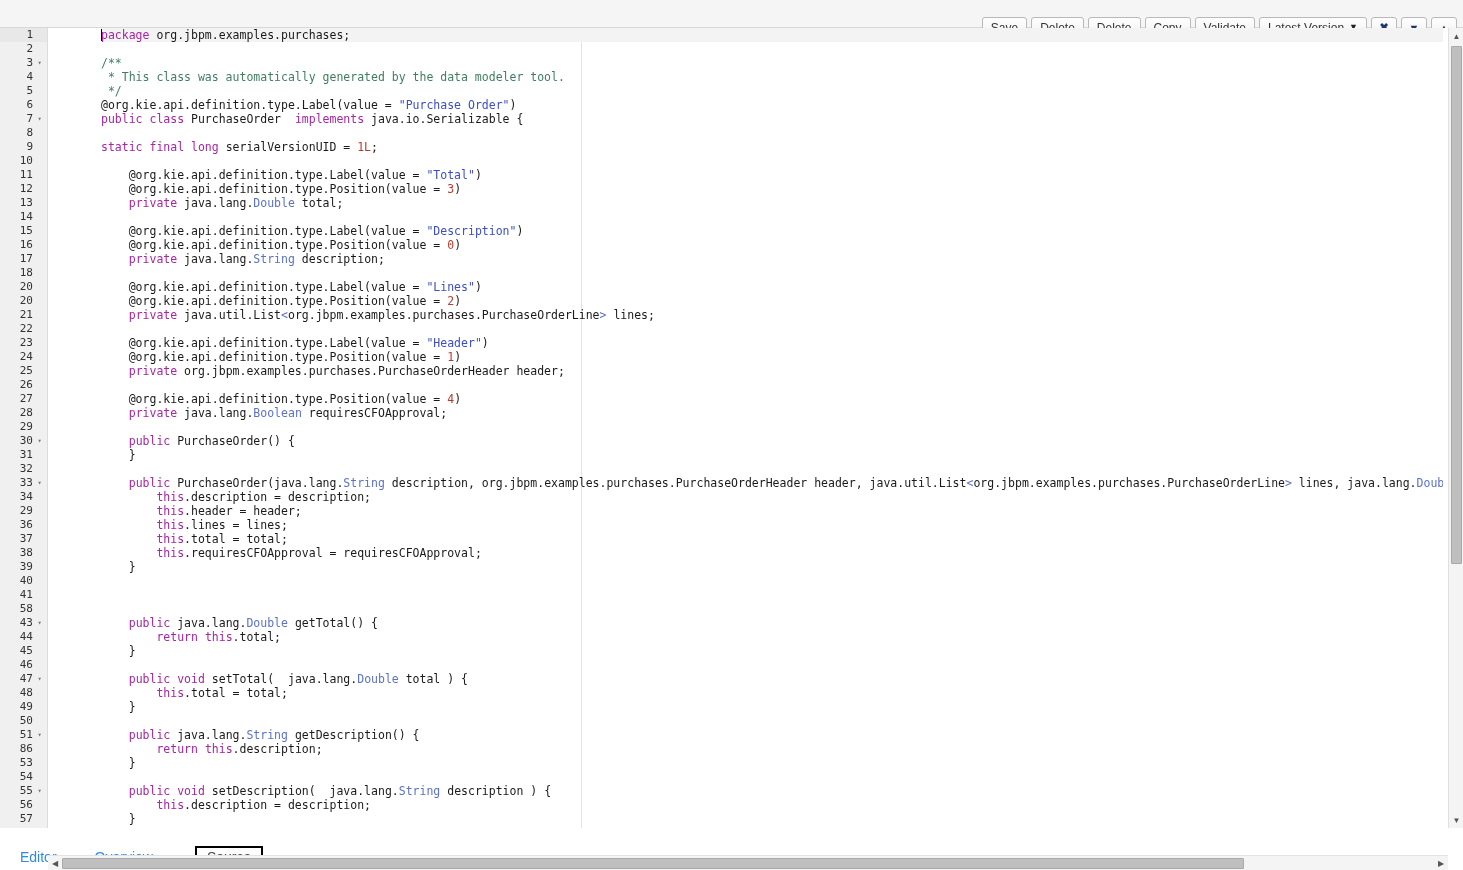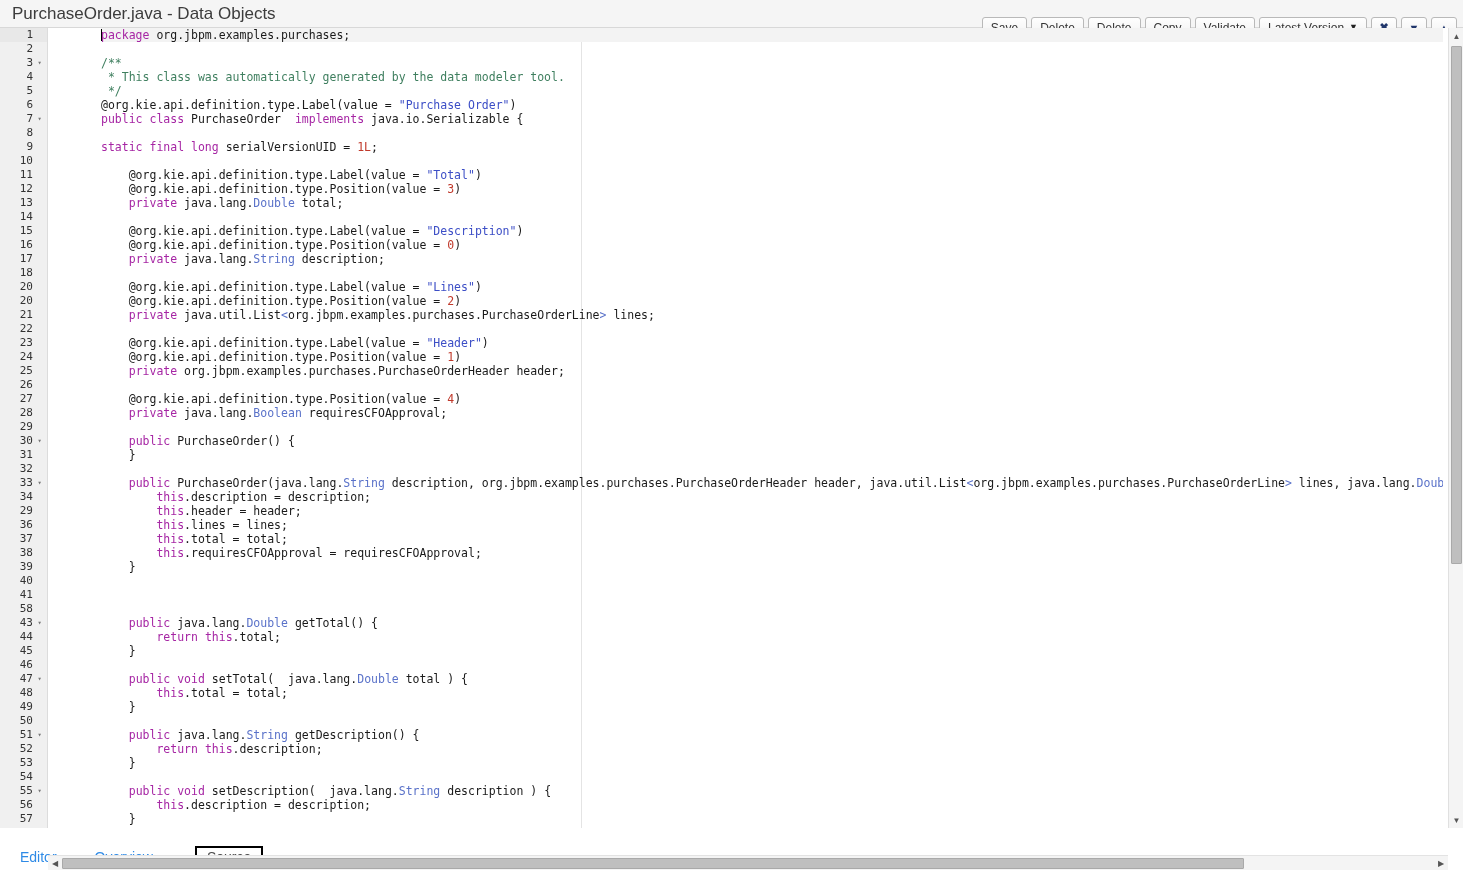--- a/index.html
+++ b/index.html
@@ -217,21 +217,20 @@
     padding: 1px 10px;
     margin-left: 10px;
   }
 </style>
 </head>
 <body>
 
 <div id="app">
 
   <div class="header">
-    <div class="title">PurchaseOrder.java - Data Objects</div>
     <div class="header-spacer"></div>
     <div class="btn-group" id="toolbar-buttons">
         <div class="tbtn">Save</div>
         <div class="tbtn">Delete</div>
         <div class="tbtn">Delete</div>
         <div class="tbtn">Copy</div>
         <div class="tbtn">Validate</div>
         <div class="tbtn">
           <span>Latest Version</span>
           <span class="caret">▼</span>
@@ -294,21 +293,21 @@
         <div class="gutter-row"><span>58</span></div>
         <div class="gutter-row"><span>43</span><span class="fold">▾</span></div>
         <div class="gutter-row"><span>44</span></div>
         <div class="gutter-row"><span>45</span></div>
         <div class="gutter-row"><span>46</span></div>
         <div class="gutter-row"><span>47</span><span class="fold">▾</span></div>
         <div class="gutter-row"><span>48</span></div>
         <div class="gutter-row"><span>49</span></div>
         <div class="gutter-row"><span>50</span></div>
         <div class="gutter-row"><span>51</span><span class="fold">▾</span></div>
-        <div class="gutter-row"><span>52</span></div>
+        <div class="gutter-row"><span>86</span></div>
         <div class="gutter-row"><span>53</span></div>
         <div class="gutter-row"><span>54</span></div>
         <div class="gutter-row"><span>55</span><span class="fold">▾</span></div>
         <div class="gutter-row"><span>56</span></div>
         <div class="gutter-row"><span>57</span></div>
         <div class="gutter-row"><span>58</span></div>
       </div>
     <div class="code-area">
       <div class="print-margin"></div>
       <div class="code-lines" id="code-lines"><div class="cl active-line"><span class="cursor"></span><span class="t-kw">package</span><span class="t-plain"> org.jbpm.examples.purchases;</span></div><div class="cl">&nbsp;</div><div class="cl"><span class="t-cmt">/**</span></div><div class="cl"><span class="t-cmt"> * This class was automatically generated by the data modeler tool.</span></div><div class="cl"><span class="t-cmt"> */</span></div><div class="cl"><span class="t-plain">@org.kie.api.definition.type.Label(value = </span><span class="t-str">"Purchase Order"</span><span class="t-plain">)</span></div><div class="cl"><span class="t-kw">public class</span><span class="t-plain"> PurchaseOrder  </span><span class="t-kw">implements</span><span class="t-plain"> java.io.Serializable {</span></div><div class="cl">&nbsp;</div><div class="cl"><span class="t-kw">static final long</span><span class="t-plain"> serialVersionUID = </span><span class="t-num">1L</span><span class="t-plain">;</span></div><div class="cl">&nbsp;</div><div class="cl"><span class="t-plain">    @org.kie.api.definition.type.Label(value = </span><span class="t-str">"Total"</span><span class="t-plain">)</span></div><div class="cl"><span class="t-plain">    @org.kie.api.definition.type.Position(value = </span><span class="t-num">3</span><span class="t-plain">)</span></div><div class="cl"><span class="t-plain">    </span><span class="t-kw">private</span><span class="t-plain"> java.lang.</span><span class="t-type">Double</span><span class="t-plain"> total;</span></div><div class="cl">&nbsp;</div><div class="cl"><span class="t-plain">    @org.kie.api.definition.type.Label(value = </span><span class="t-str">"Description"</span><span class="t-plain">)</span></div><div class="cl"><span class="t-plain">    @org.kie.api.definition.type.Position(value = </span><span class="t-num">0</span><span class="t-plain">)</span></div><div class="cl"><span class="t-plain">    </span><span class="t-kw">private</span><span class="t-plain"> java.lang.</span><span class="t-type">String</span><span class="t-plain"> description;</span></div><div class="cl">&nbsp;</div><div class="cl"><span class="t-plain">    @org.kie.api.definition.type.Label(value = </span><span class="t-str">"Lines"</span><span class="t-plain">)</span></div><div class="cl"><span class="t-plain">    @org.kie.api.definition.type.Position(value = </span><span class="t-num">2</span><span class="t-plain">)</span></div><div class="cl"><span class="t-plain">    </span><span class="t-kw">private</span><span class="t-plain"> java.util.List</span><span class="t-type">&lt;</span><span class="t-plain">org.jbpm.examples.purchases.PurchaseOrderLine</span><span class="t-type">&gt;</span><span class="t-plain"> lines;</span></div><div class="cl">&nbsp;</div><div class="cl"><span class="t-plain">    @org.kie.api.definition.type.Label(value = </span><span class="t-str">"Header"</span><span class="t-plain">)</span></div><div class="cl"><span class="t-plain">    @org.kie.api.definition.type.Position(value = </span><span class="t-num">1</span><span class="t-plain">)</span></div><div class="cl"><span class="t-plain">    </span><span class="t-kw">private</span><span class="t-plain"> org.jbpm.examples.purchases.PurchaseOrderHeader header;</span></div><div class="cl">&nbsp;</div><div class="cl"><span class="t-plain">    @org.kie.api.definition.type.Position(value = </span><span class="t-num">4</span><span class="t-plain">)</span></div><div class="cl"><span class="t-plain">    </span><span class="t-kw">private</span><span class="t-plain"> java.lang.</span><span class="t-type">Boolean</span><span class="t-plain"> requiresCFOApproval;</span></div><div class="cl">&nbsp;</div><div class="cl"><span class="t-plain">    </span><span class="t-kw">public</span><span class="t-plain"> PurchaseOrder() {</span></div><div class="cl"><span class="t-plain">    }</span></div><div class="cl">&nbsp;</div><div class="cl"><span class="t-plain">    </span><span class="t-kw">public</span><span class="t-plain"> PurchaseOrder(java.lang.</span><span class="t-type">String</span><span class="t-plain"> description, org.jbpm.examples.purchases.PurchaseOrderHeader header, java.util.List</span><span class="t-type">&lt;</span><span class="t-plain">org.jbpm.examples.purchases.PurchaseOrderLine</span><span class="t-type">&gt;</span><span class="t-plain"> lines, java.lang.</span><span class="t-type">Double</span><span class="t-plain"> total, java.lang.Boolean requiresCFOApproval) {</span></div><div class="cl"><span class="t-plain">        </span><span class="t-kw">this</span><span class="t-plain">.description = description;</span></div><div class="cl"><span class="t-plain">        </span><span class="t-kw">this</span><span class="t-plain">.header = header;</span></div><div class="cl"><span class="t-plain">        </span><span class="t-kw">this</span><span class="t-plain">.lines = lines;</span></div><div class="cl"><span class="t-plain">        </span><span class="t-kw">this</span><span class="t-plain">.total = total;</span></div><div class="cl"><span class="t-plain">        </span><span class="t-kw">this</span><span class="t-plain">.requiresCFOApproval = requiresCFOApproval;</span></div><div class="cl"><span class="t-plain">    }</span></div><div class="cl">&nbsp;</div><div class="cl">&nbsp;</div><div class="cl">&nbsp;</div><div class="cl"><span class="t-plain">    </span><span class="t-kw">public</span><span class="t-plain"> java.lang.</span><span class="t-type">Double</span><span class="t-plain"> getTotal() {</span></div><div class="cl"><span class="t-plain">        </span><span class="t-kw">return</span><span class="t-plain"> </span><span class="t-kw">this</span><span class="t-plain">.total;</span></div><div class="cl"><span class="t-plain">    }</span></div><div class="cl">&nbsp;</div><div class="cl"><span class="t-plain">    </span><span class="t-kw">public void</span><span class="t-plain"> setTotal(  java.lang.</span><span class="t-type">Double</span><span class="t-plain"> total ) {</span></div><div class="cl"><span class="t-plain">        </span><span class="t-kw">this</span><span class="t-plain">.total = total;</span></div><div class="cl"><span class="t-plain">    }</span></div><div class="cl">&nbsp;</div><div class="cl"><span class="t-plain">    </span><span class="t-kw">public</span><span class="t-plain"> java.lang.</span><span class="t-type">String</span><span class="t-plain"> getDescription() {</span></div><div class="cl"><span class="t-plain">        </span><span class="t-kw">return</span><span class="t-plain"> </span><span class="t-kw">this</span><span class="t-plain">.description;</span></div><div class="cl"><span class="t-plain">    }</span></div><div class="cl">&nbsp;</div><div class="cl"><span class="t-plain">    </span><span class="t-kw">public void</span><span class="t-plain"> setDescription(  java.lang.</span><span class="t-type">String</span><span class="t-plain"> description ) {</span></div><div class="cl"><span class="t-plain">        </span><span class="t-kw">this</span><span class="t-plain">.description = description;</span></div><div class="cl"><span class="t-plain">    }</span></div><div class="cl">&nbsp;</div></div>

